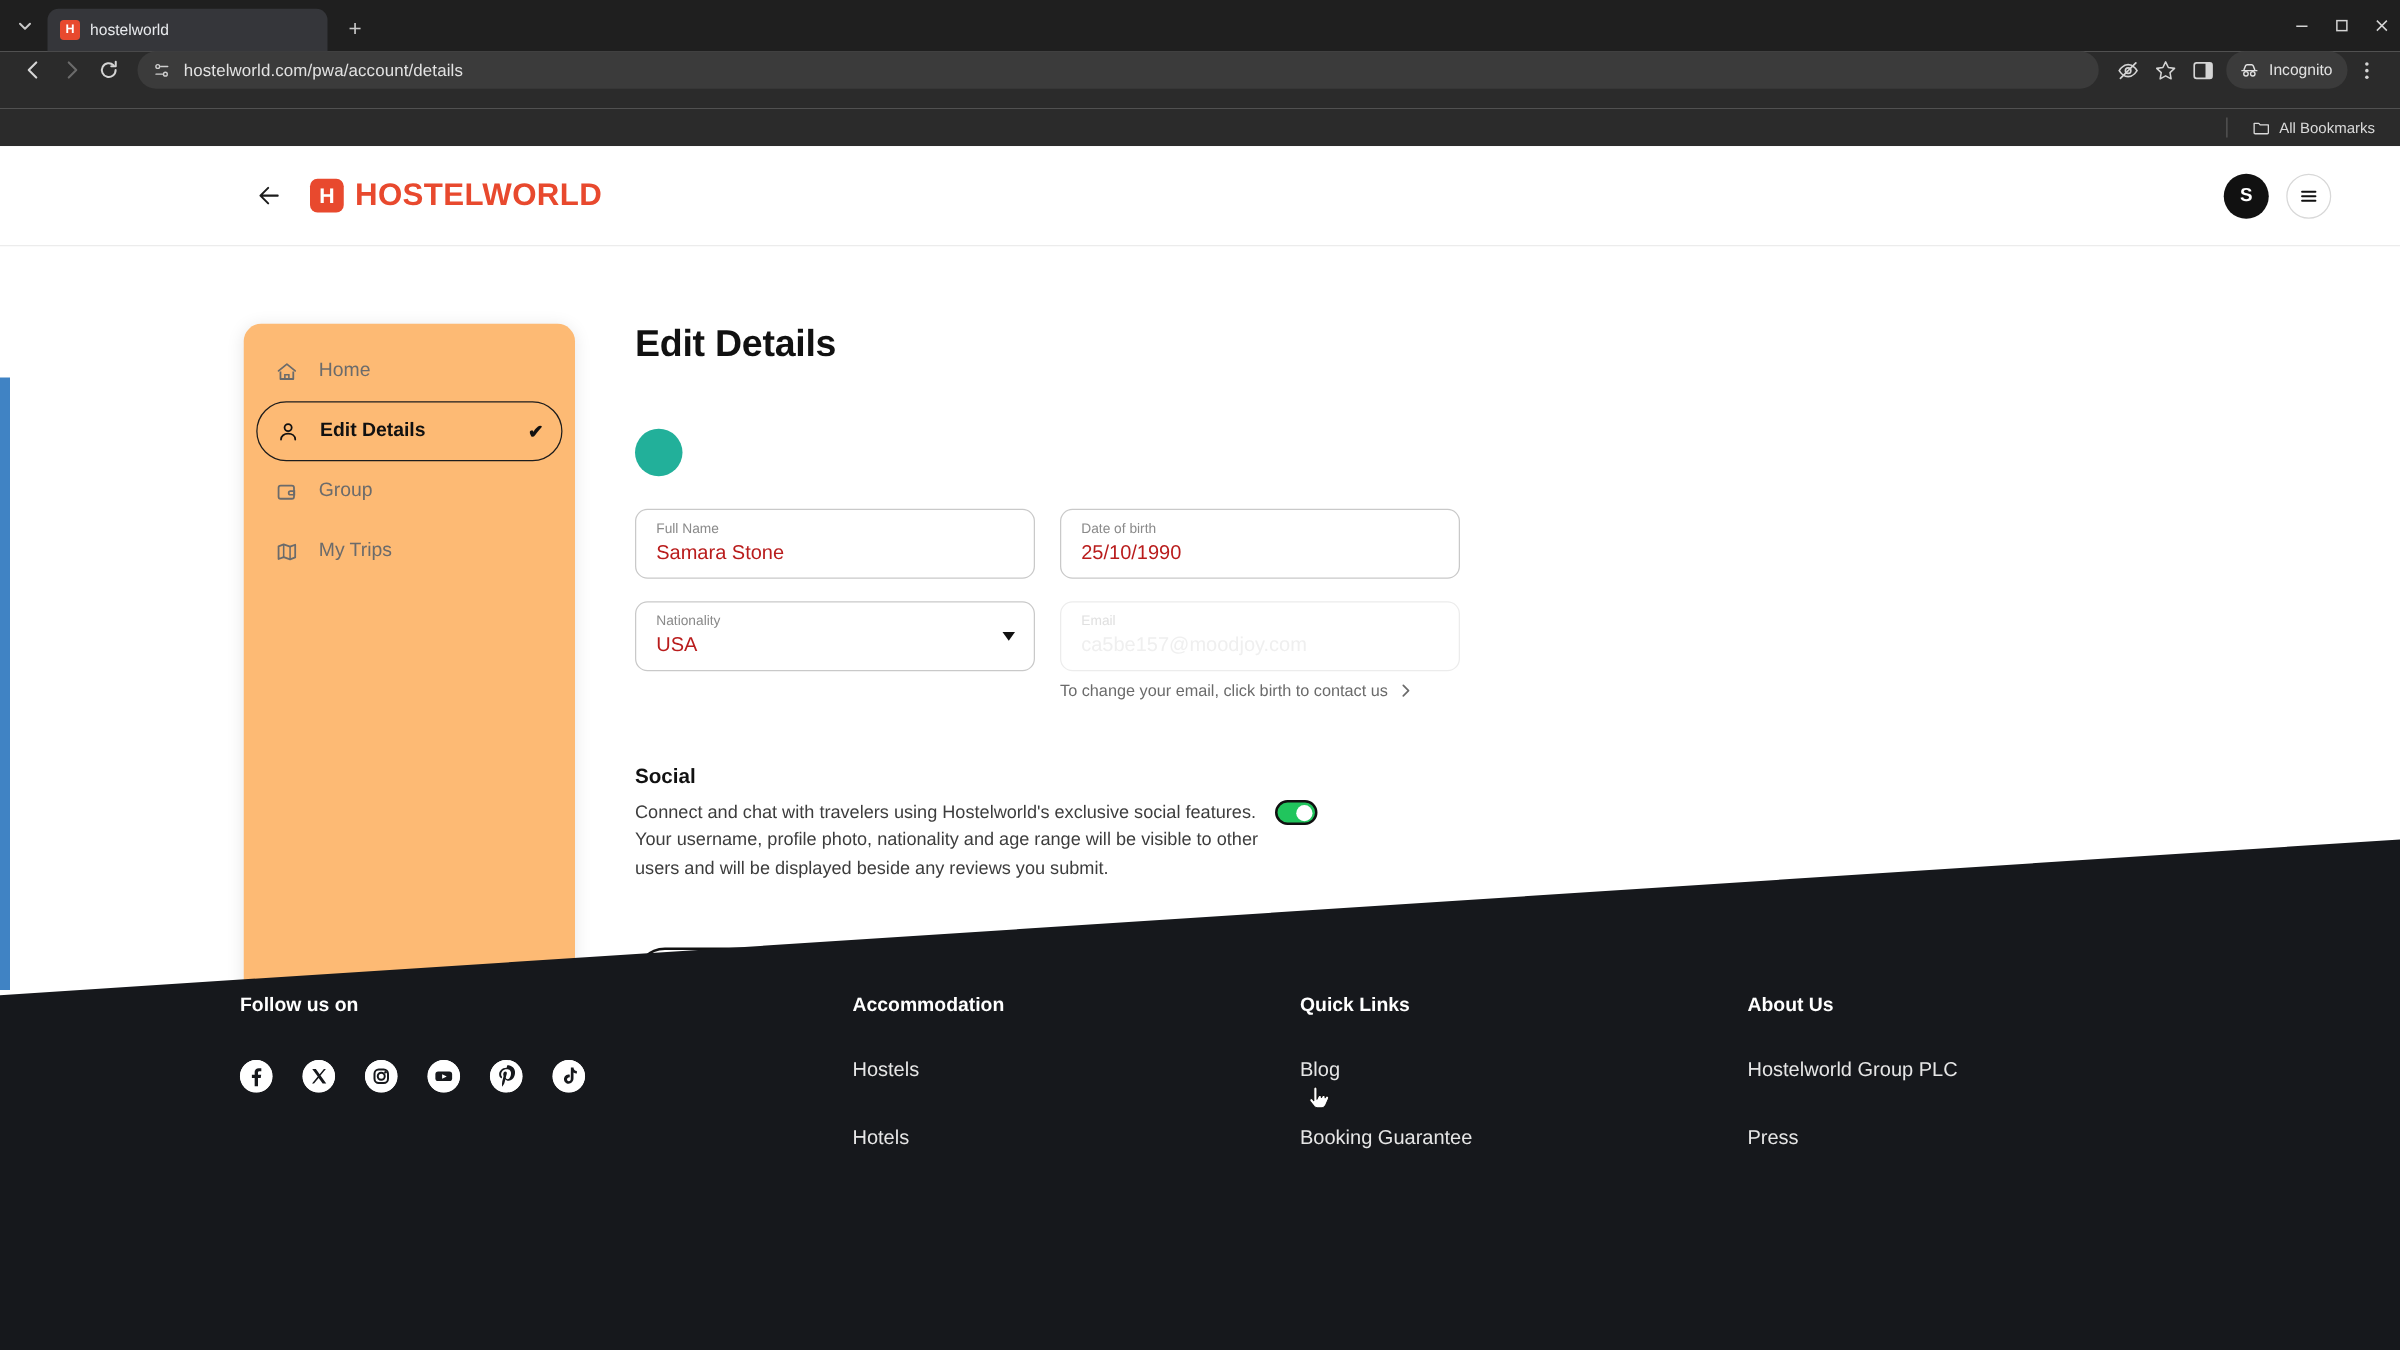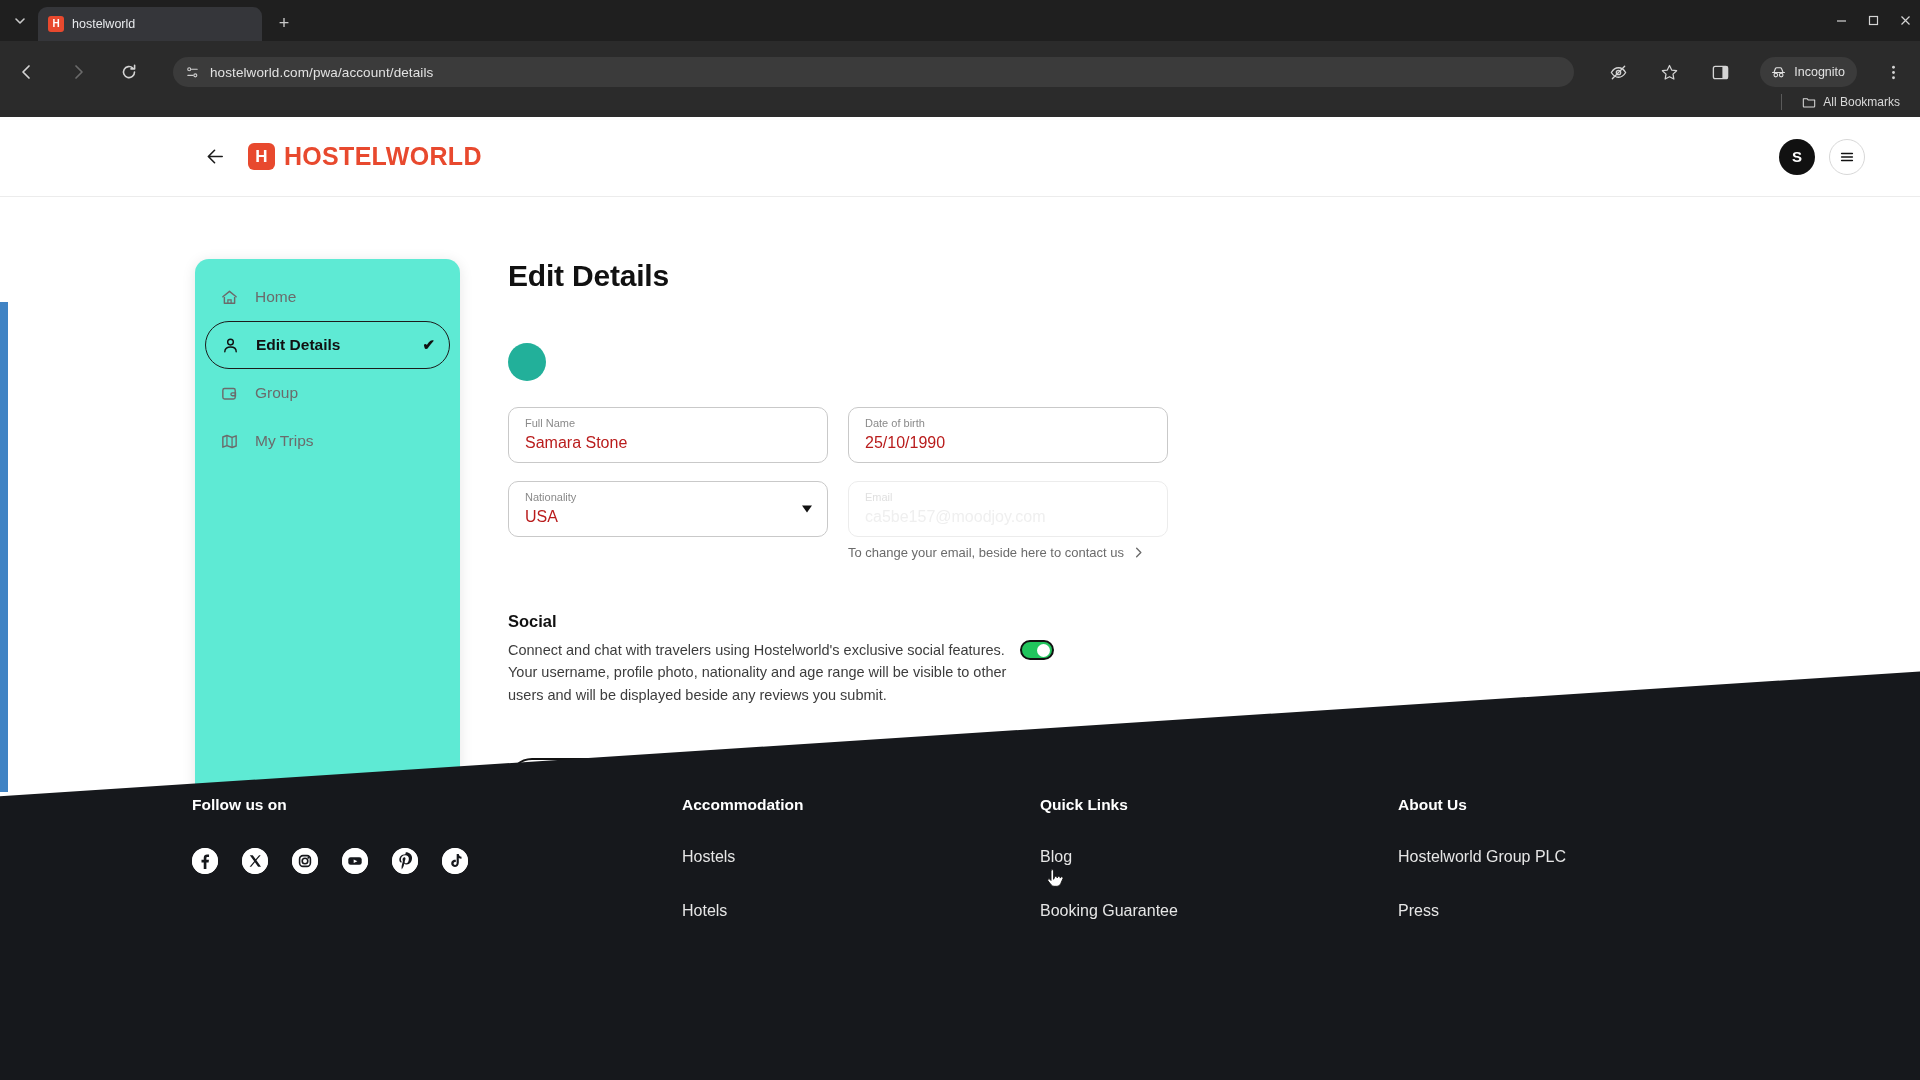--- a/index.html
+++ b/index.html
@@ -37,21 +37,21 @@
   .tab-close { color: #c8c8c8; font-size: 14px; width: 18px; height: 18px;
     display: flex; align-items: center; justify-content: center; border-radius: 50%; }
   .newtab {
     width: 28px; height: 28px; margin-left: 8px; margin-bottom: 4px;
     color: #c8c8c8; font-size: 18px;
     display: flex; align-items: center; justify-content: center; border-radius: 50%;
   }
 
   .toolbar {
     height: 46px; background: #2b2b2b;
-    display: flex; align-items: flex-end; padding: 0 12px; gap: 21px;
+    display: flex; align-items: flex-start; padding: 0 12px; gap: 0;
   }
   .tb-icon {
     width: 30px; height: 30px; color: #d4d4d4;
     display: flex; align-items: center; justify-content: center;
     border-radius: 50%; flex: none;
   }
   .tb-icon.disabled { color: #6a6a6a; }
   .omnibox {
     flex: 1; height: 30px; background: #3b3b3b; border-radius: 15px;
     display: flex; align-items: center; padding: 0 12px; gap: 10px;
@@ -108,21 +108,21 @@
   .menu-btn {
     width: 36px; height: 36px; border-radius: 50%; background: #fff;
     border: 1px solid #d8d8d8;
     display: flex; align-items: center; justify-content: center;
   }
 
   .page-body { display: flex; padding: 62px 0 0 195px; position: relative; }
 
   
   .side-card {
-    width: 265px; background: #5eead4; border-radius: 14px;
+    width: 265px; background: #fdba74; border-radius: 14px;
     box-shadow: 0 2px 14px rgba(0,0,0,.10);
     padding: 14px 10px; flex: none;
   }
   .side-item {
     display: flex; align-items: center; gap: 16px;
     height: 48px; padding: 0 14px; border-radius: 26px;
     color: #6b6b6b; font-size: 15.5px;
   }
   .side-item.active {
     border: 1.5px solid #1c1c1c; color: #111; font-weight: 700;
@@ -422,21 +422,21 @@
             <div class="field-value">USA</div>
             <span class="caret"></span>
           </div>
 
           <div class="field disabled">
             <div class="field-label">Email</div>
             <div class="field-value">ca5be157@moodjoy.com</div>
           </div>
 
           <div class="email-note">
-            <span>To change your email, beside here to contact us</span>
+            <span>To change your email, click birth to contact us</span>
             <span style="display:flex;">
               <svg width="13" height="13" viewBox="0 0 14 14">
                   <path d="M5 2.5l4.5 4.5L5 11.5" stroke="currentColor" stroke-width="1.5" fill="none" stroke-linecap="round" stroke-linejoin="round"></path>
                 </svg>
             </span>
           </div>
         </div>
 
         <div class="social-block">
           <div class="social-text">

